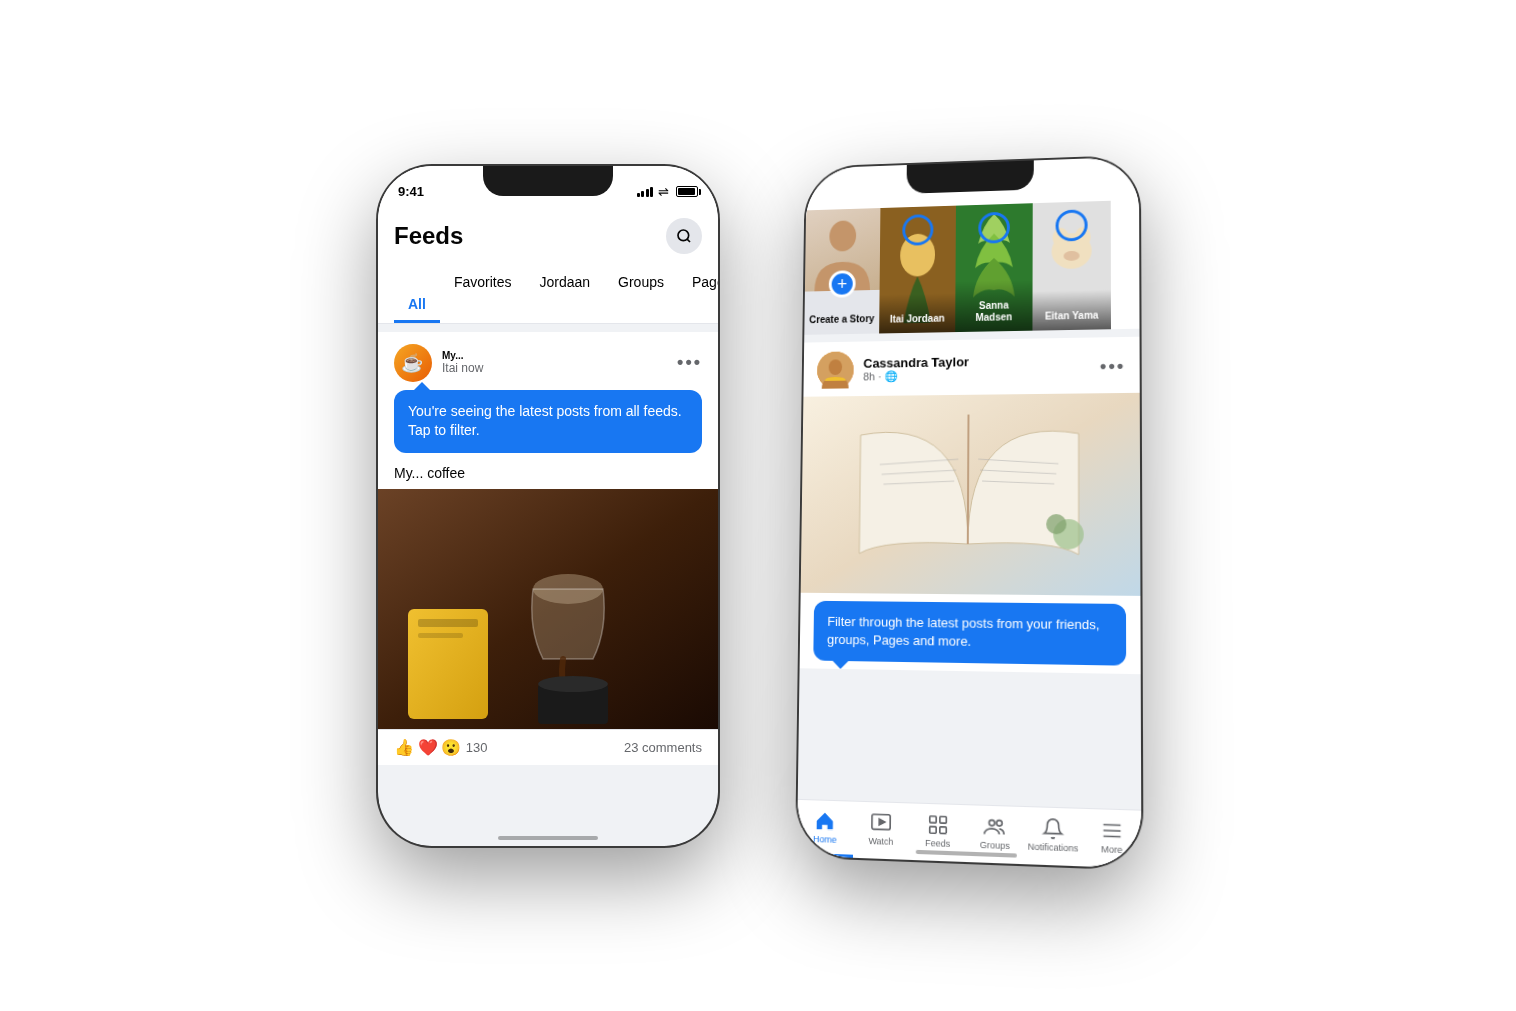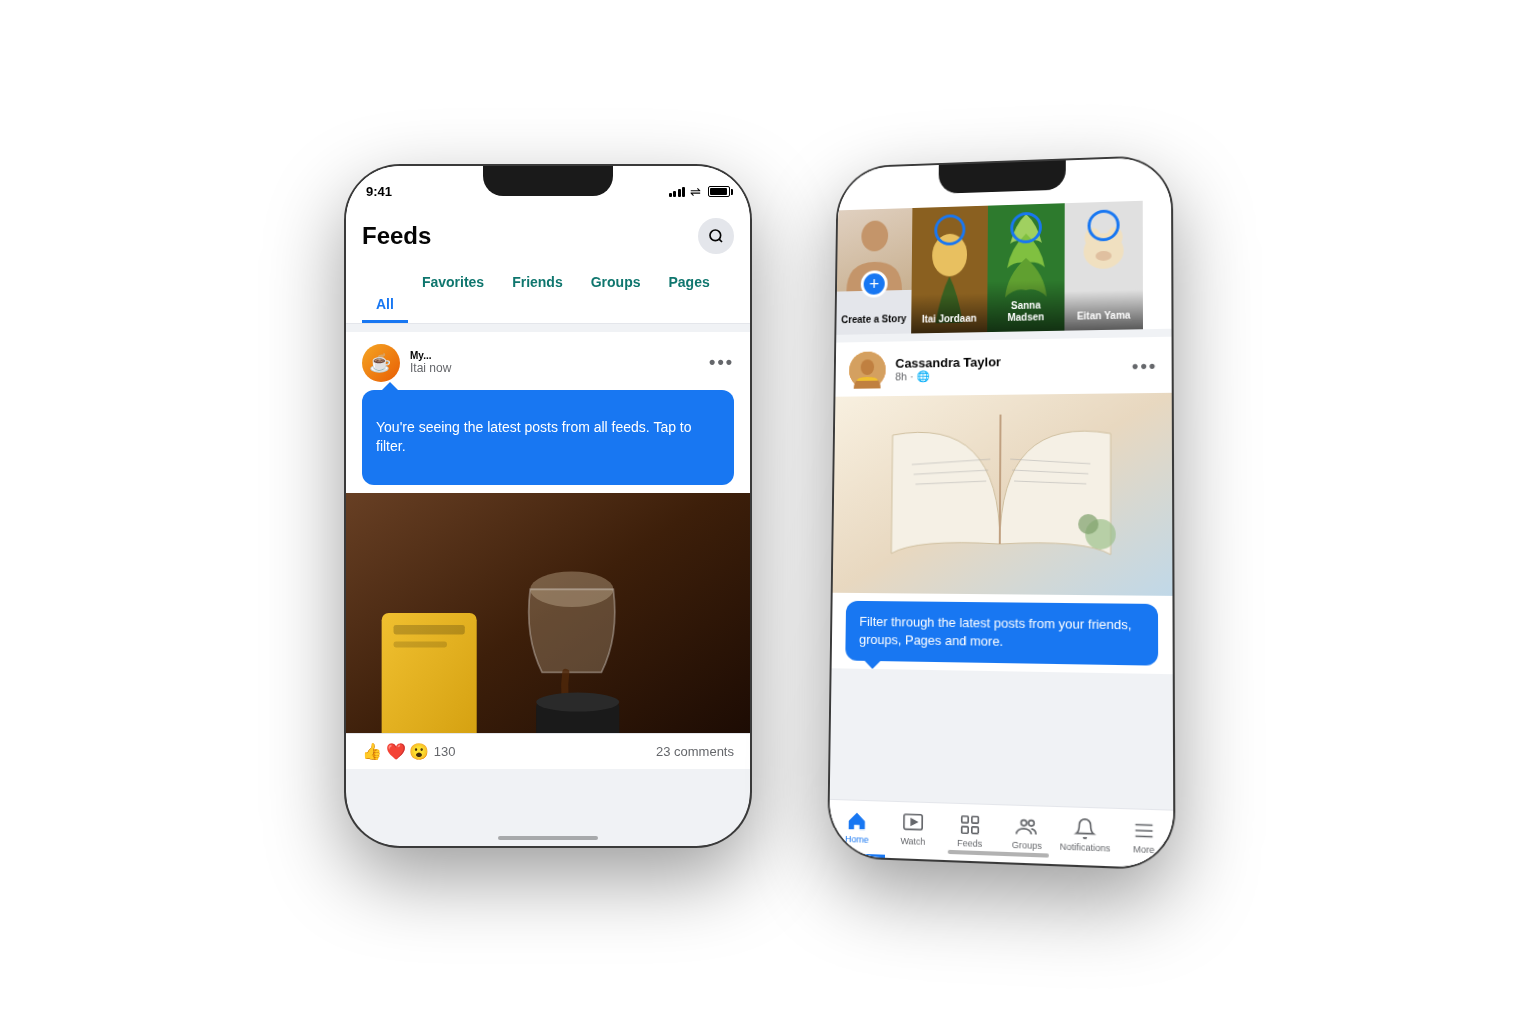--- a/index.html
+++ b/index.html
@@ -17,21 +17,21 @@
     
     .phone {
       position: relative;
       border-radius: 54px;
       background: #1a1a1a;
       box-shadow: 0 0 0 2px #3a3a3a, 0 30px 80px rgba(0,0,0,0.4);
       overflow: hidden;
     }
 
     .phone-left {
-      width: 404px;
+      width: 340px;
       height: 680px;
     }
 
     .phone-right {
       width: 340px;
       height: 700px;
       transform: perspective(1000px) rotateY(-6deg) rotateX(3deg);
     }
 
     
@@ -160,24 +160,24 @@
     }
 
     .feeds-tabs {
       display: flex;
       gap: 0;
     }
 
     .feed-tab {
       padding: 8px 14px;
       font-size: 14px;
-      color: #0f766e;
+      color: #000000;
       cursor: pointer;
       border-bottom: 3px solid transparent;
-      font-weight: 700;
+      font-weight: 400;
     }
 
     .feed-tab.active {
       color: #1877f2;
       border-bottom-color: #1877f2;
       font-weight: 600;
       margin-top: 22px;
     }
 
     
@@ -220,21 +220,21 @@
       font-weight: 700;
       letter-spacing: 2px;
       cursor: pointer;
     }
 
     
     .tooltip-bubble {
       background: #1877f2;
       color: #fff;
       border-radius: 12px;
-      padding: 28px 14px;
+      padding: 12px 14px;
       margin: 0 16px 8px;
       font-size: 14px;
       line-height: 1.4;
       position: relative;
     }
 
     .tooltip-bubble::before {
       content: '';
       position: absolute;
       top: -8px;
@@ -538,21 +538,21 @@
         <div class="search-btn">
           <svg width="16" height="16" viewBox="0 0 24 24" fill="none" stroke="#050505" stroke-width="2.5">
             <circle cx="11" cy="11" r="8"></circle>
             <path d="m21 21-4.35-4.35"></path>
           </svg>
         </div>
       </div>
       <div class="feeds-tabs">
         <div class="feed-tab active">All</div>
         <div class="feed-tab">Favorites</div>
-        <div class="feed-tab">Friends</div>
+        <div class="feed-tab">Jordaan</div>
         <div class="feed-tab">Groups</div>
         <div class="feed-tab">Pages</div>
       </div>
     </div>
 
     <div class="feed-content">
       <div class="post-header">
         <div class="avatar" style="background: linear-gradient(135deg, #f5a623, #e85d04); display:flex; align-items:center; justify-content:center; font-size:18px;">
           <span>☕</span>
         </div>
@@ -560,20 +560,23 @@
           <div class="post-name">My...</div>
           <div class="post-meta">Itai now</div>
         </div>
         <div class="more-btn">•••</div>
       </div>
 
       <div class="tooltip-bubble">
         <span>You're seeing the latest posts from all feeds. Tap to filter.</span>
       </div>
 
+      <div class="post-text">
+        <span>My... coffee</span>
+      </div>
 
       <div class="post-image">
         <div class="coffee-visual">
 
           <svg width="100%" height="100%" viewBox="0 0 340 240" preserveAspectRatio="xMidYMid slice">
             <defs>
               <linearGradient id="bgGrad" x1="0%" y1="0%" x2="100%" y2="100%">
                 <stop offset="0%" style="stop-color:#6b4226"></stop>
                 <stop offset="50%" style="stop-color:#3d1f0a"></stop>
                 <stop offset="100%" style="stop-color:#1a0a03"></stop>

